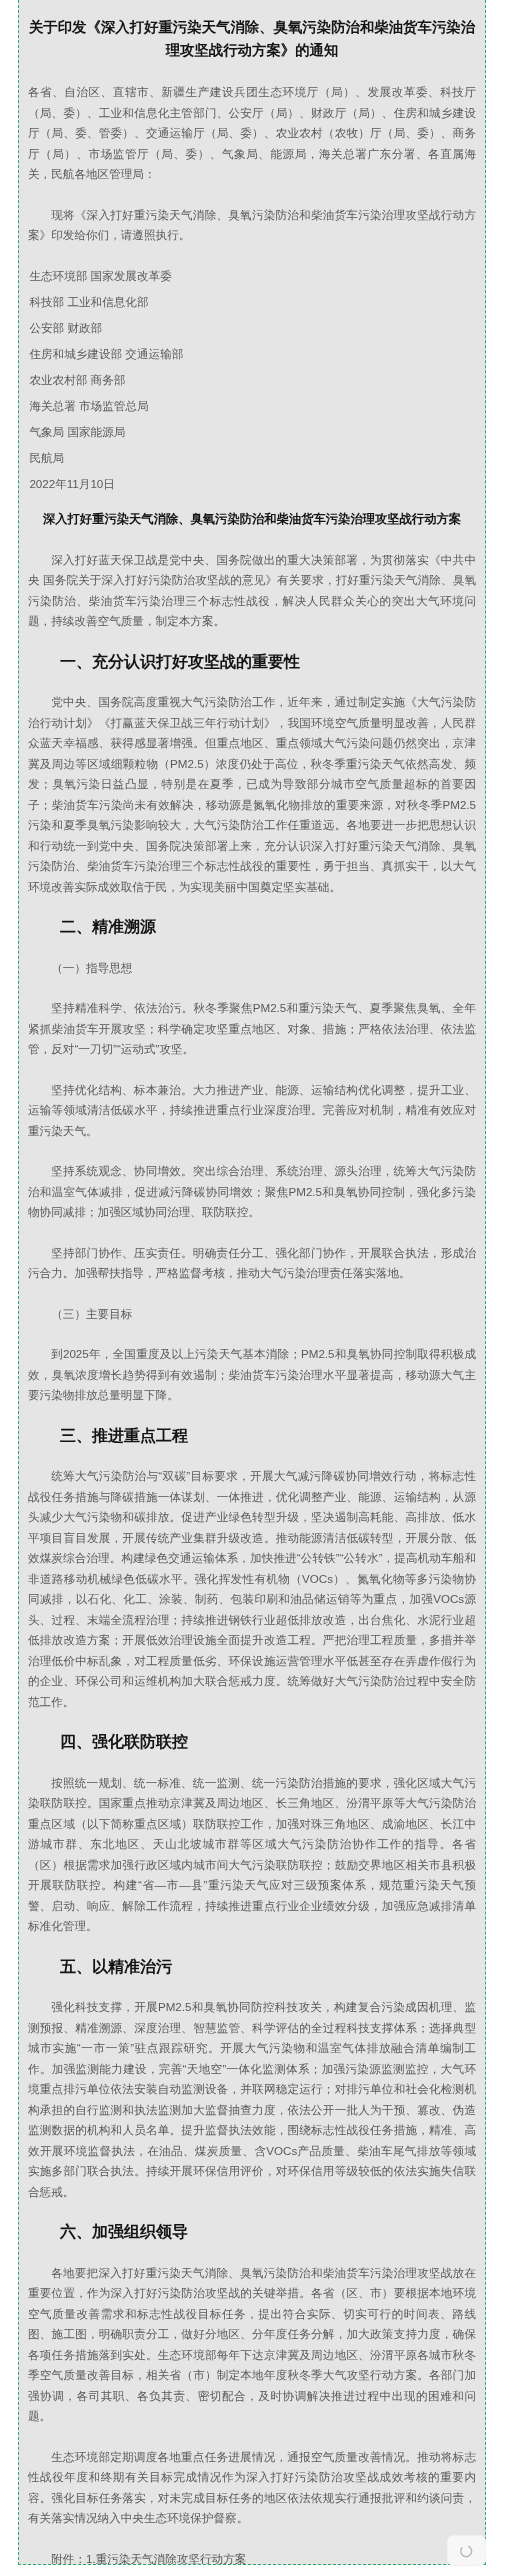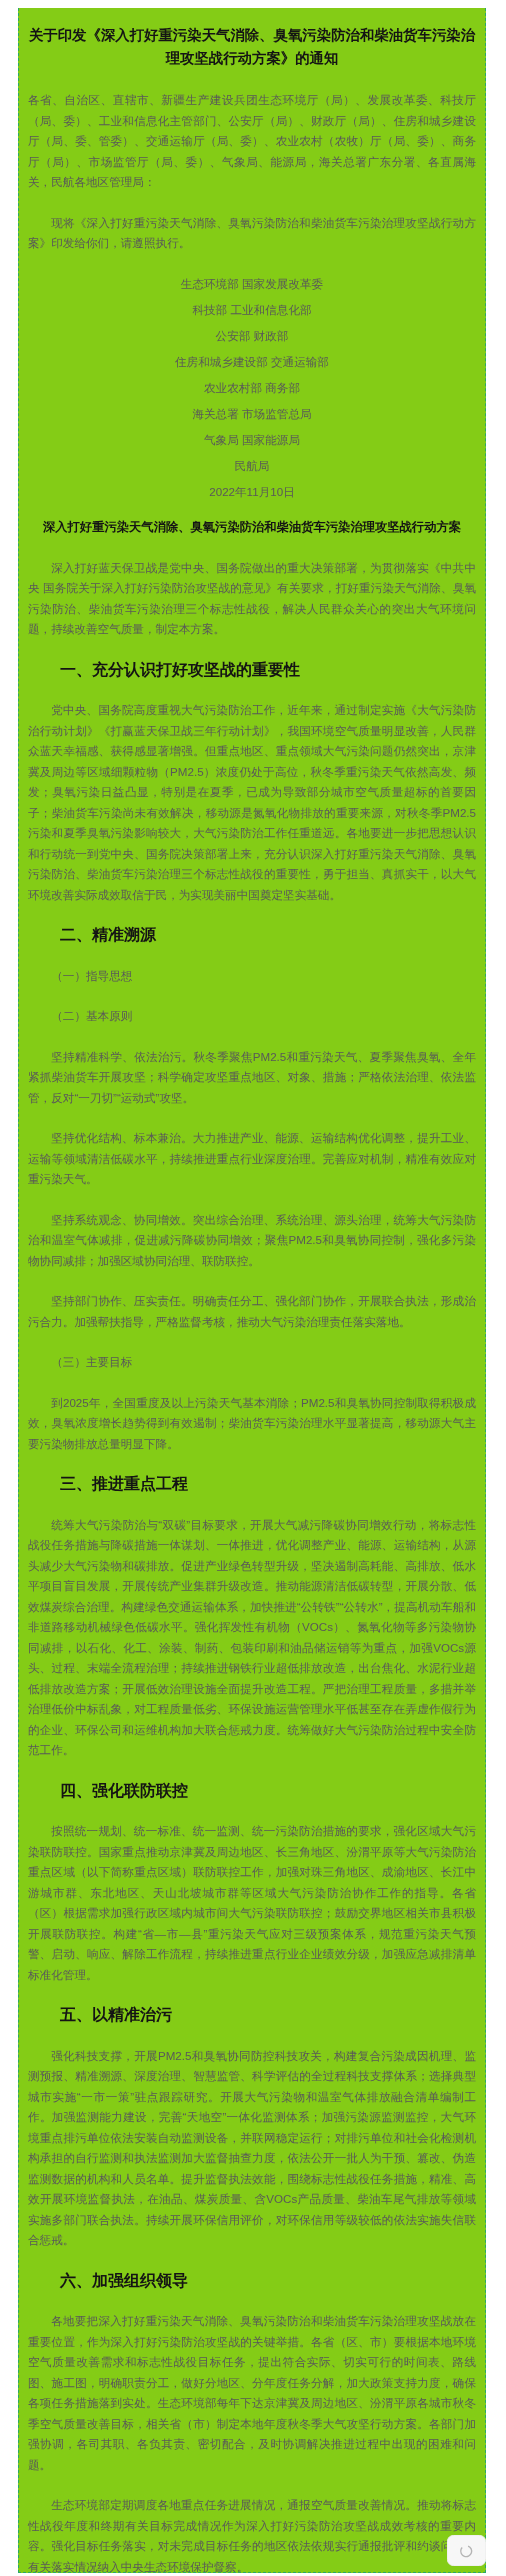--- a/index.html
+++ b/index.html
@@ -3,45 +3,45 @@
 <meta charset="utf-8">
 <style>
   html, body { margin:0; padding:0; }
   body {
     width:506px; height:2576px;
     background:#ffffff;
     font-family:"Liberation Sans","DejaVu Sans",sans-serif;
     position:relative; overflow:hidden;
   }
   .frame {
-    position:absolute; top:8px; left:18px;
+    position:absolute; top:0; left:18px;
     width:468px; height:2565px;
     border:1.4px dashed #2aa868; border-top:none;
     box-sizing:border-box;
     padding:13.7px 9px 6.8px 9px;
     overflow:hidden;
-    background:#84cc16;
+    background:#e5e5e5;
   }
   .frame p {
     margin:20px 0;
     font-size:11.6px; line-height:20.5px;
     color:#595959;
     text-align:justify;
     word-break:break-all;
   }
   .indent { text-indent:2em; }
   .notice-title {
     margin:2.7px 0 13.7px 0;
     font-size:14.4px; line-height:23px;
     font-weight:bold; color:#141414;
     text-align:center;
   }
   .sig-block { margin:4.1px 0 6.8px 0; }
   .sig-block p {
-    text-align:center;
+    text-align:left;
     margin:5.5px 1.4px;
   }
   .plan-title {
     margin:15px 0 12.3px 0;
     font-size:12.3px; line-height:20.5px;
     font-weight:bold; color:#141414;
     text-align:center;
   }
   .sec-heading {
     margin:10.3px 0;
@@ -90,21 +90,20 @@
 
   <h2 class="plan-title">深入打好重污染天气消除、臭氧污染防治和柴油货车污染治理攻坚战行动方案</h2>
 
   <p class="indent">深入打好蓝天保卫战是党中央、国务院做出的重大决策部署，为贯彻落实《中共中央 国务院关于深入打好污染防治攻坚战的意见》有关要求，打好重污染天气消除、臭氧污染防治、柴油货车污染治理三个标志性战役，解决人民群众关心的突出大气环境问题，持续改善空气质量，制定本方案。</p>
 
   <h3 class="sec-heading">一、充分认识打好攻坚战的重要性</h3>
   <p class="indent">党中央、国务院高度重视大气污染防治工作，近年来，通过制定实施《大气污染防治行动计划》《打赢蓝天保卫战三年行动计划》，我国环境空气质量明显改善，人民群众蓝天幸福感、获得感显著增强。但重点地区、重点领域大气污染问题仍然突出，京津冀及周边等区域细颗粒物（PM2.5）浓度仍处于高位，秋冬季重污染天气依然高发、频发；臭氧污染日益凸显，特别是在夏季，已成为导致部分城市空气质量超标的首要因子；柴油货车污染尚未有效解决，移动源是氮氧化物排放的重要来源，对秋冬季PM2.5污染和夏季臭氧污染影响较大，大气污染防治工作任重道远。各地要进一步把思想认识和行动统一到党中央、国务院决策部署上来，充分认识深入打好重污染天气消除、臭氧污染防治、柴油货车污染治理三个标志性战役的重要性，勇于担当、真抓实干，以大气环境改善实际成效取信于民，为实现美丽中国奠定坚实基础。</p>
 
   <h3 class="sec-heading">二、精准溯源</h3>
   <p class="indent">（一）指导思想</p>
-  <p class="indent">（二）基本原则</p>
   <p class="indent">坚持精准科学、依法治污。秋冬季聚焦PM2.5和重污染天气、夏季聚焦臭氧、全年紧抓柴油货车开展攻坚；科学确定攻坚重点地区、对象、措施；严格依法治理、依法监管，反对“一刀切”“运动式”攻坚。</p>
   <p class="indent">坚持优化结构、标本兼治。大力推进产业、能源、运输结构优化调整，提升工业、运输等领域清洁低碳水平，持续推进重点行业深度治理。完善应对机制，精准有效应对重污染天气。</p>
   <p class="indent">坚持系统观念、协同增效。突出综合治理、系统治理、源头治理，统筹大气污染防治和温室气体减排，促进减污降碳协同增效；聚焦PM2.5和臭氧协同控制，强化多污染物协同减排；加强区域协同治理、联防联控。</p>
   <p class="indent">坚持部门协作、压实责任。明确责任分工、强化部门协作，开展联合执法，形成治污合力。加强帮扶指导，严格监督考核，推动大气污染治理责任落实落地。</p>
   <p class="indent">（三）主要目标</p>
   <p class="indent">到2025年，全国重度及以上污染天气基本消除；PM2.5和臭氧协同控制取得积极成效，臭氧浓度增长趋势得到有效遏制；柴油货车污染治理水平显著提高，移动源大气主要污染物排放总量明显下降。</p>
 
   <h3 class="sec-heading">三、推进重点工程</h3>
   <p class="indent">统筹大气污染防治与“双碳”目标要求，开展大气减污降碳协同增效行动，将标志性战役任务措施与降碳措施一体谋划、一体推进，优化调整产业、能源、运输结构，从源头减少大气污染物和碳排放。促进产业绿色转型升级，坚决遏制高耗能、高排放、低水平项目盲目发展，开展传统产业集群升级改造。推动能源清洁低碳转型，开展分散、低效煤炭综合治理。构建绿色交通运输体系，加快推进“公转铁”“公转水”，提高机动车船和非道路移动机械绿色低碳水平。强化挥发性有机物（VOCs）、氮氧化物等多污染物协同减排，以石化、化工、涂装、制药、包装印刷和油品储运销等为重点，加强VOCs源头、过程、末端全流程治理；持续推进钢铁行业超低排放改造，出台焦化、水泥行业超低排放改造方案；开展低效治理设施全面提升改造工程。严把治理工程质量，多措并举治理低价中标乱象，对工程质量低劣、环保设施运营管理水平低甚至存在弄虚作假行为的企业、环保公司和运维机构加大联合惩戒力度。统筹做好大气污染防治过程中安全防范工作。</p>
 

